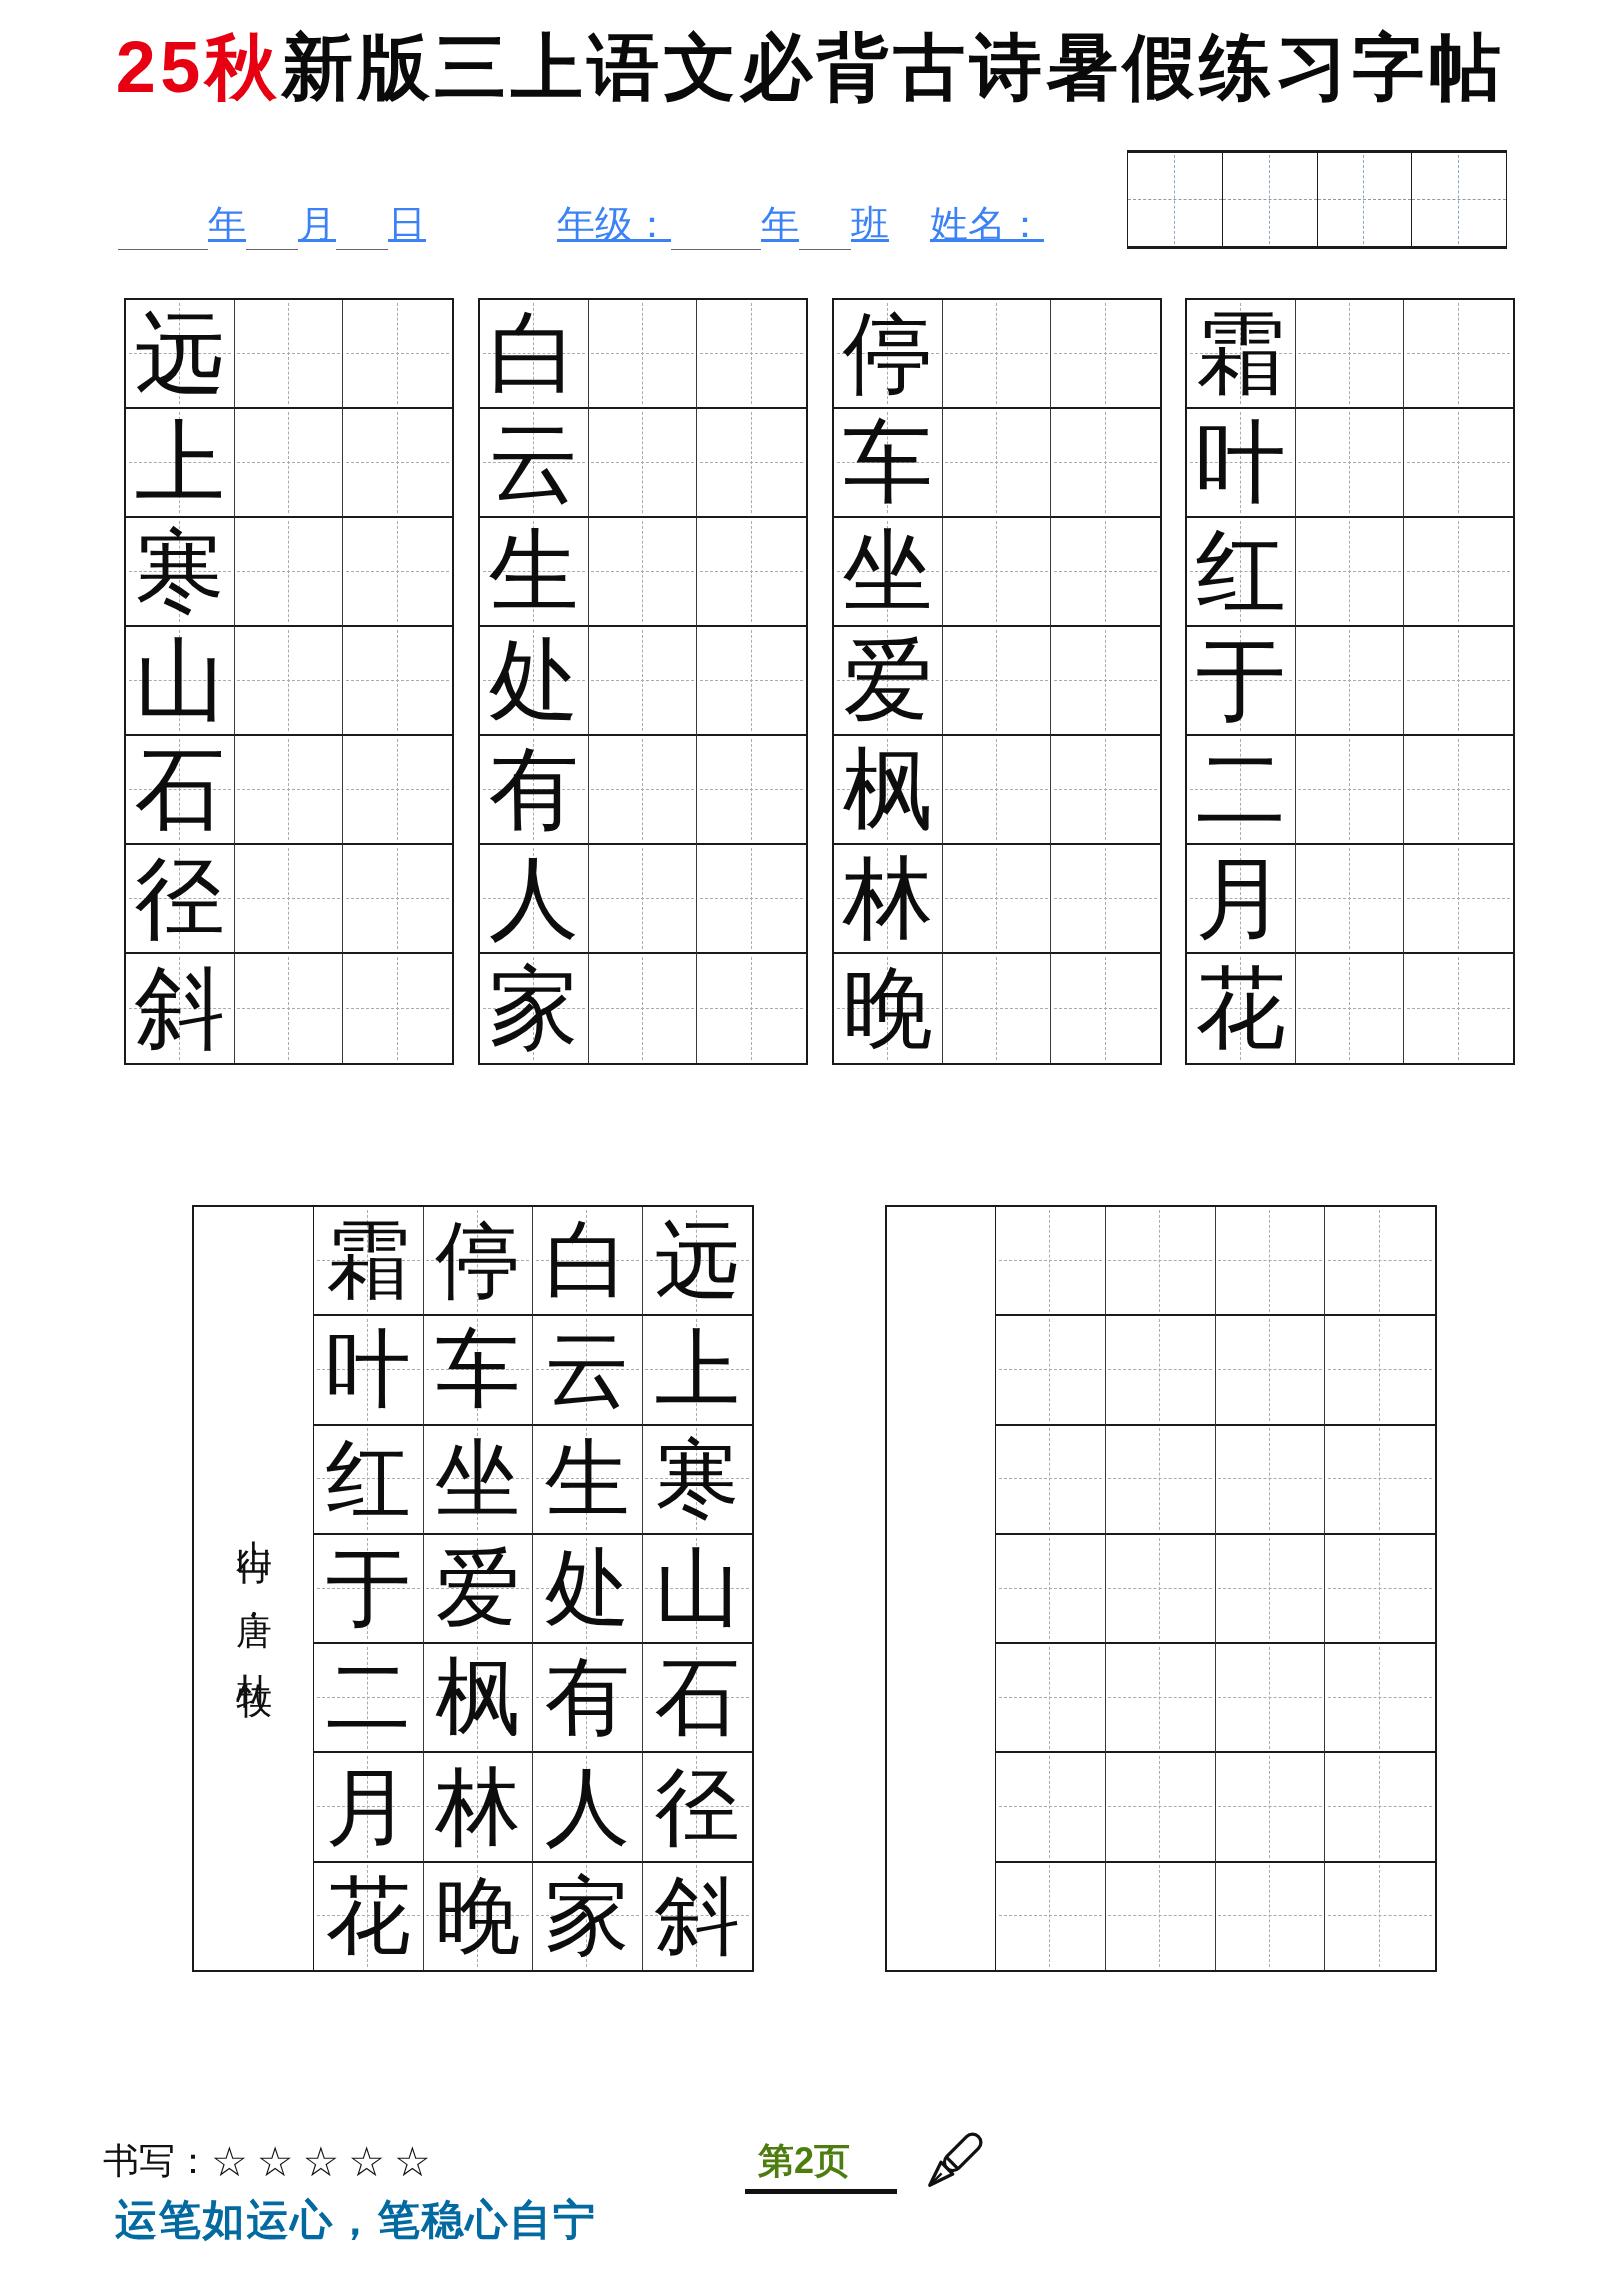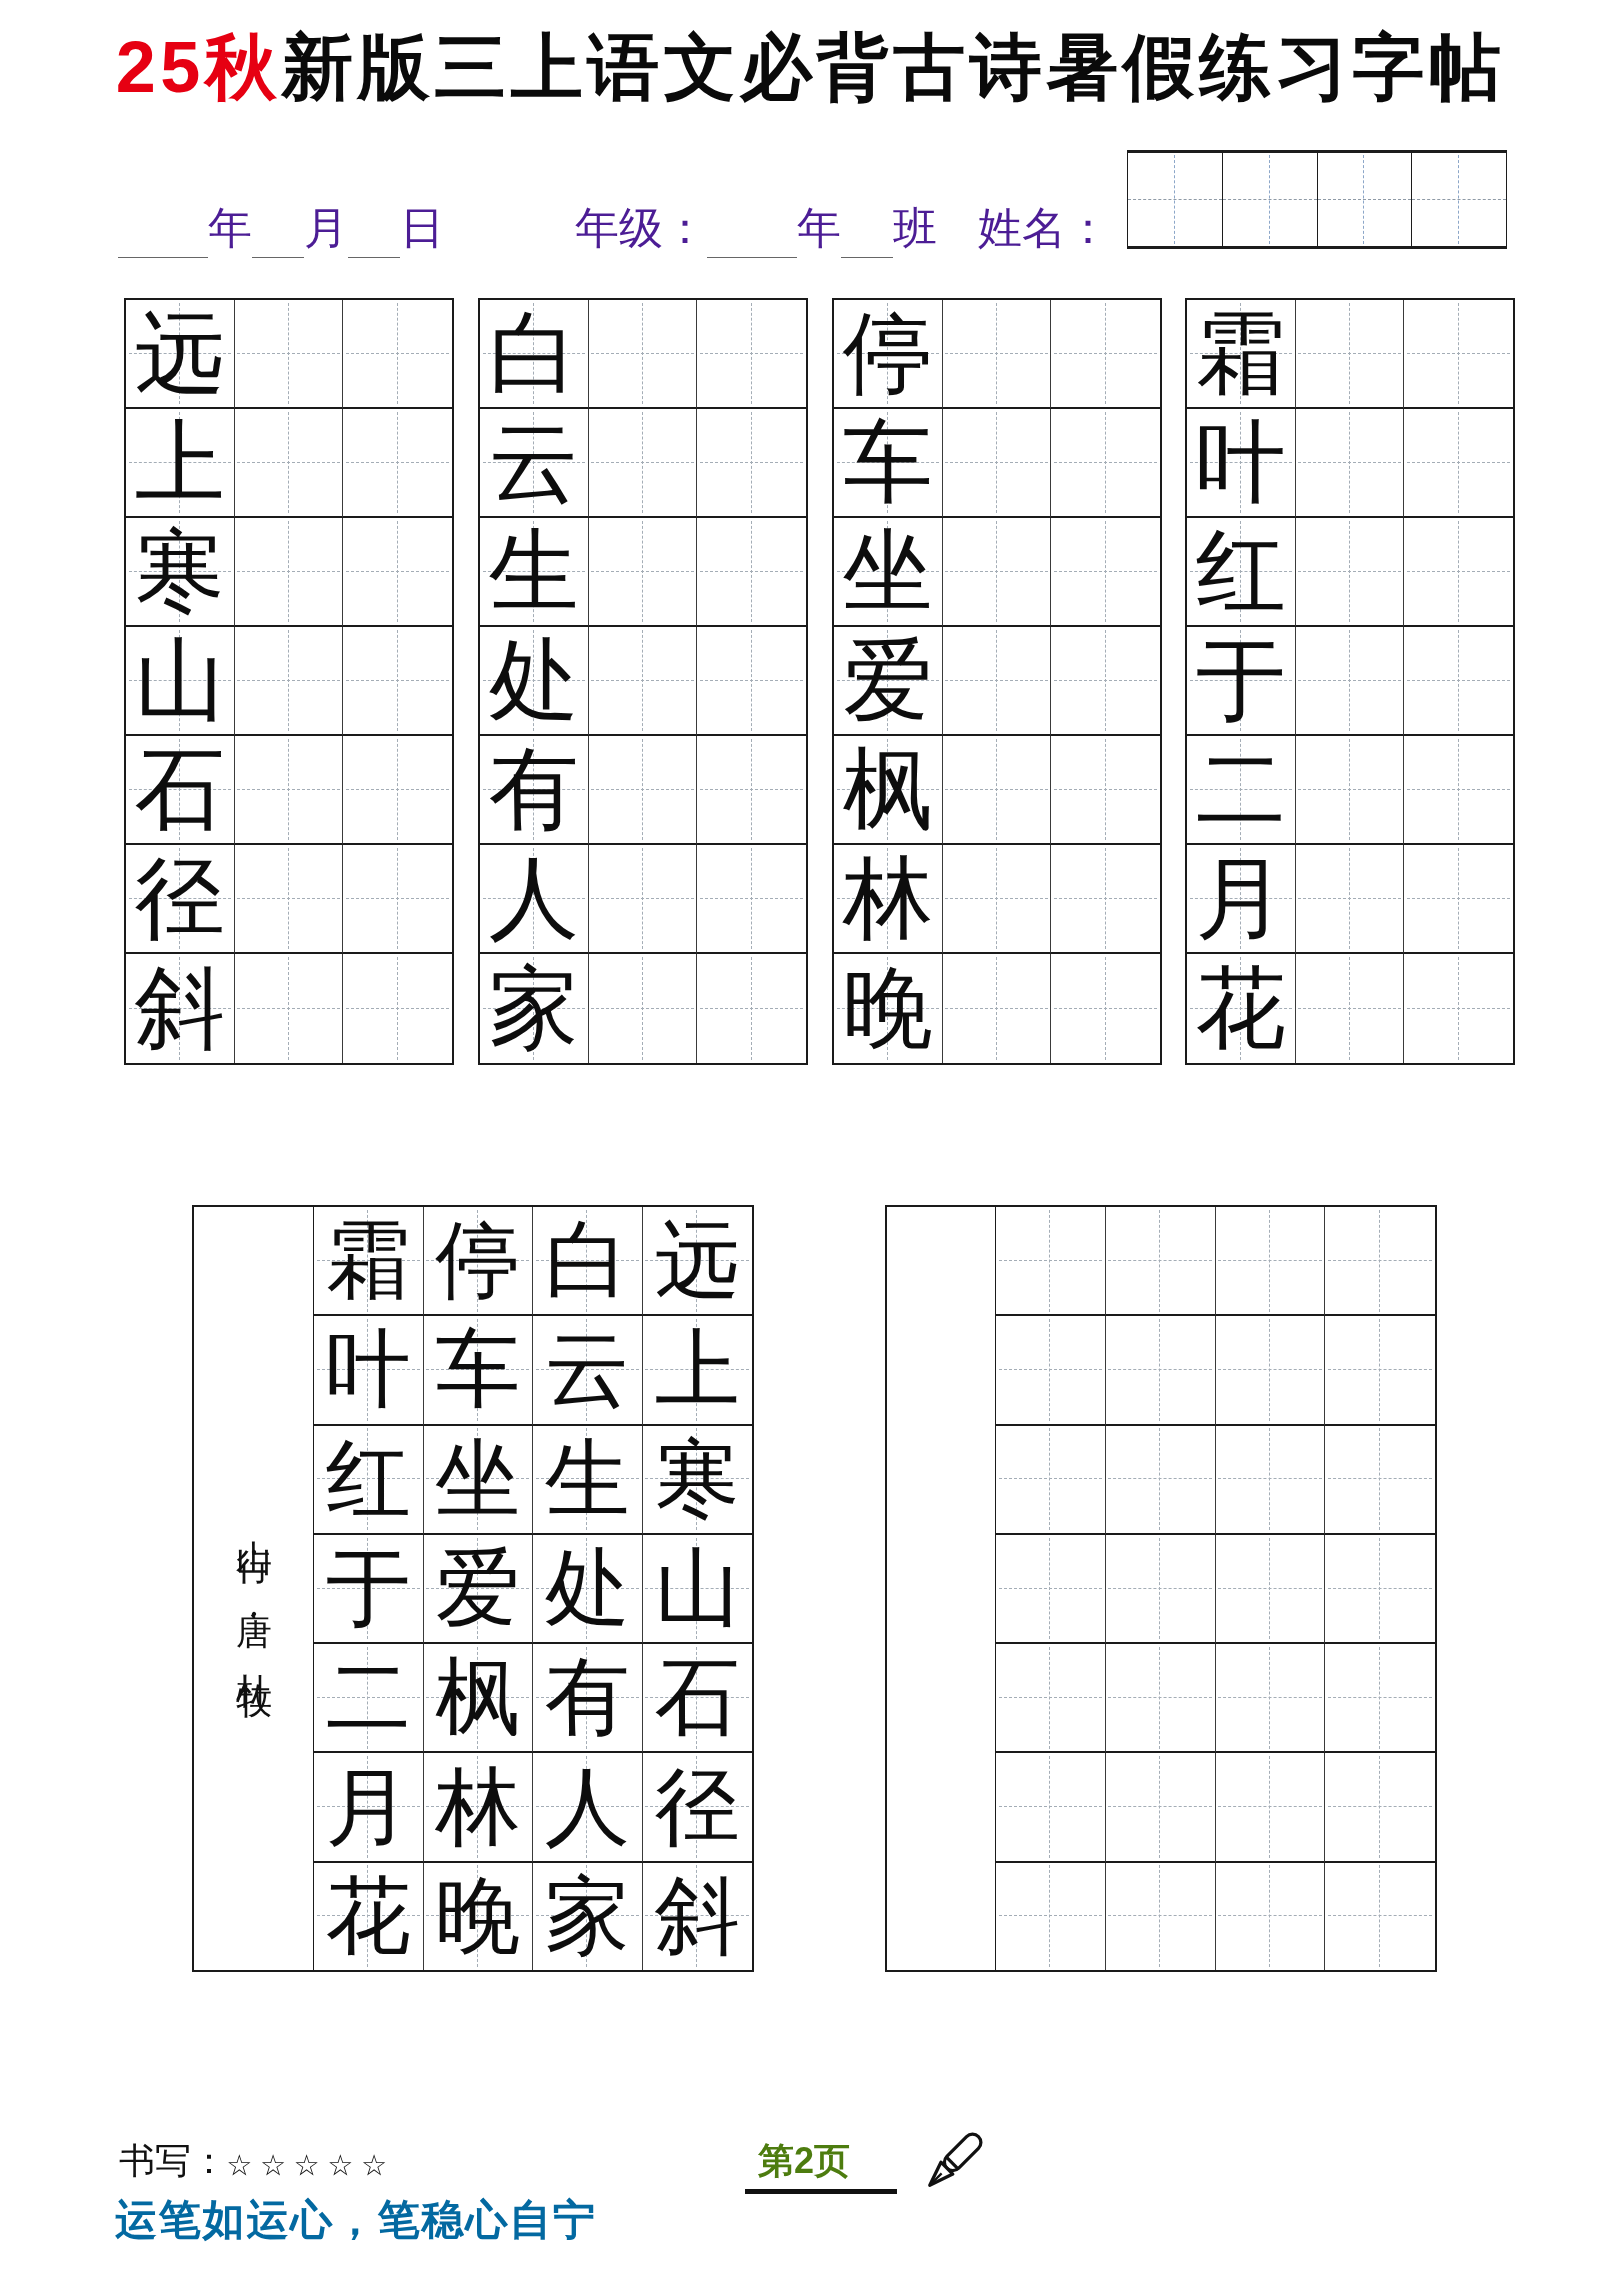--- a/index.html
+++ b/index.html
@@ -12,22 +12,22 @@
   .title-line {
     position:absolute; top:19.7px; left:0; width:100%;
     text-align:center; font-size:72px; font-weight:bold;
     letter-spacing:4.5px; white-space:nowrap;
   }
   .title-red { color:#e60012;text-align:right; }
   .title-black { color:#0a0a0a; }
 
   
   .header-line {
-    position:absolute; top:199px; left:118px; font-size:44px;
-    font-family:"Liberation Serif", serif; white-space:nowrap; color:#4c1d95;
+    position:absolute; top:199px; left:118px; font-size:38px;
+    font-family:"Liberation Serif", serif; white-space:nowrap; color:#3b82f6;text-decoration:underline;
   }
   .blank {
     display:inline-block; border-bottom:1.8px solid #666;
     height:36px; vertical-align:bottom;
   }
   .bl-long { width:90px; }
   .bl-mid  { width:52px; }
   .gap-grade { margin-left:131px; }
   .gap-name  { margin-left:41px; }
 
@@ -83,21 +83,21 @@
   }
   .copy-grid { flex:1; display:grid; grid-template-columns:repeat(4,1fr); }
   .copy-char {
     position:absolute; inset:0; z-index:2; display:flex;
     align-items:center; justify-content:center;
     font-size:85px; line-height:1; color:#0d0d0d;
     font-family:"Liberation Serif", serif;
   }
 
   
-  .writing-line { position:absolute; left:119px; top:2137px; font-size:36px; color:#111;font-family:Liberation Mono, monospace; }
+  .writing-line { position:absolute; left:103px; top:2137px; font-size:36px; color:#111; }
   .stars { font-size:41px; letter-spacing:9px; vertical-align:-2.7px; }
   .page-num {
     position:absolute; left:758px; top:2137px; font-size:36px;
     font-weight:bold; color:#4d7c0f;
   }
   .page-underline {
     position:absolute; left:745px; top:2189px; width:152px; height:4.5px;
     background:#111;
   }
   .pencil { position:absolute; left:903px; top:2119px; width:93px; height:93px; }

